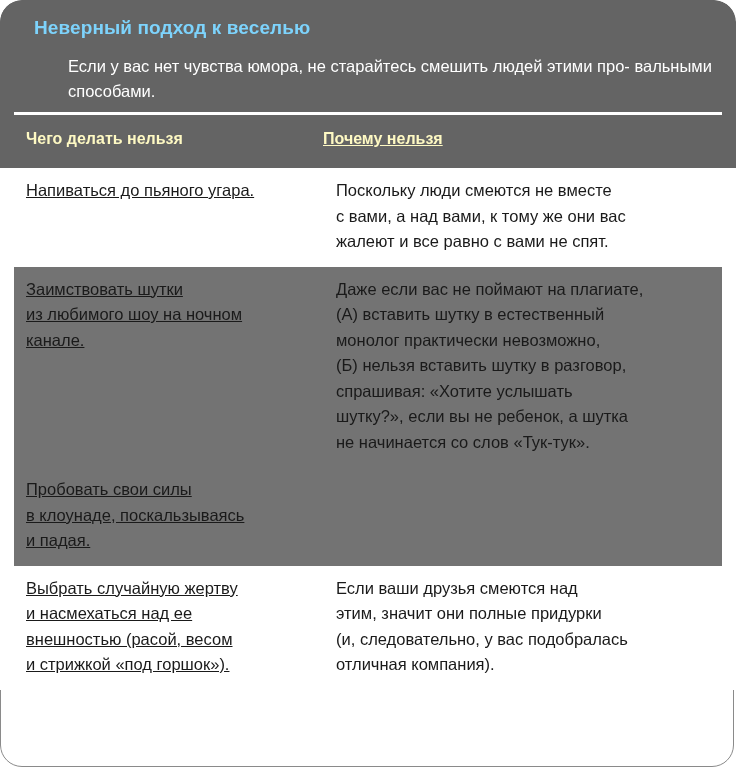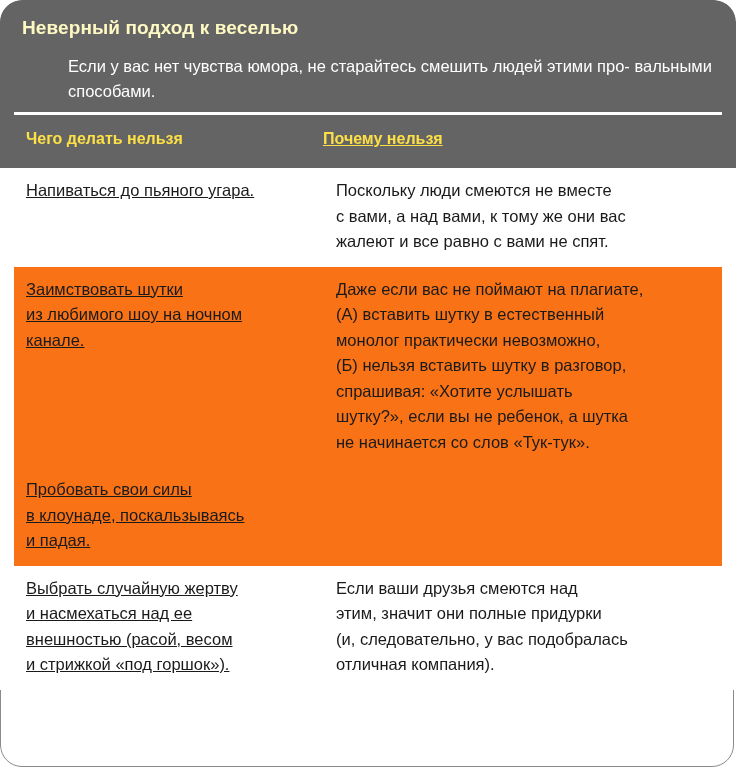--- a/index.html
+++ b/index.html
@@ -42,26 +42,27 @@
     position: relative;
     background: #646464;
     border-top-left-radius: 22px;
     border-top-right-radius: 22px;
     padding: 0;
     height: 168px;
     box-sizing: border-box;
   }
 
   .header-title {
-    color: #fef9c3;
+    color: #7dd3fc;
     font-size: 19px;
     font-weight: bold;
     letter-spacing: 0.1px;
     padding: 16px 20px 0 22px;
     line-height: 24px;
+    margin-left: 12px;
   }
 
   .header-subtitle {
     color: #ffffff;
     font-size: 16.5px;
     font-weight: normal;
     line-height: 25px;
     padding: 14px 16px 0 22px;
     max-width: 694px;
     margin-left: 46px;
@@ -77,42 +78,42 @@
   }
 
   .col-head-row {
     position: absolute;
     left: 0;
     top: 128px;
     width: 100%;
     display: flex;
   }
   .col-head {
-    color: #fde047;
+    color: #fef9c3;
     font-size: 16px;
     font-weight: bold;
     line-height: 22px;
   }
   .col-head.c1 { width: 312px; padding-left: 26px; box-sizing: border-box; }
   .col-head.c2 { flex: 1; padding-left: 11px; box-sizing: border-box; text-decoration: underline; }
 
   
   .table-body {
     position: relative;
     background: #ffffff;
   }
 
   .data-row {
     display: flex;
     box-sizing: border-box;
     padding: 10px 0 12px 0;
     margin: 0 14px;
   }
   .data-row.shaded {
-    background: #f97316;
+    background: #737373;
   }
   .data-row.plain {
     background: #ffffff;
   }
 
   .cell {
     color: #1a1a1a;
     font-size: 16.5px;
     line-height: 25.5px;
     box-sizing: border-box;

